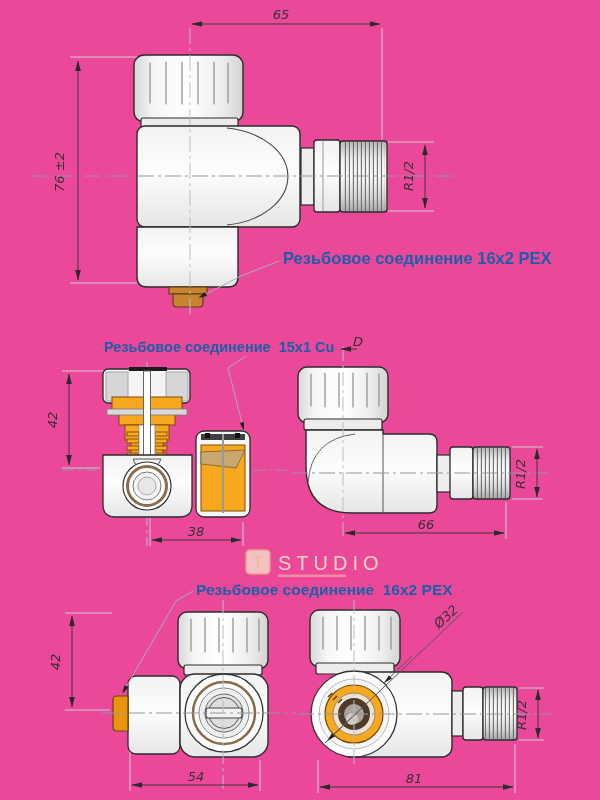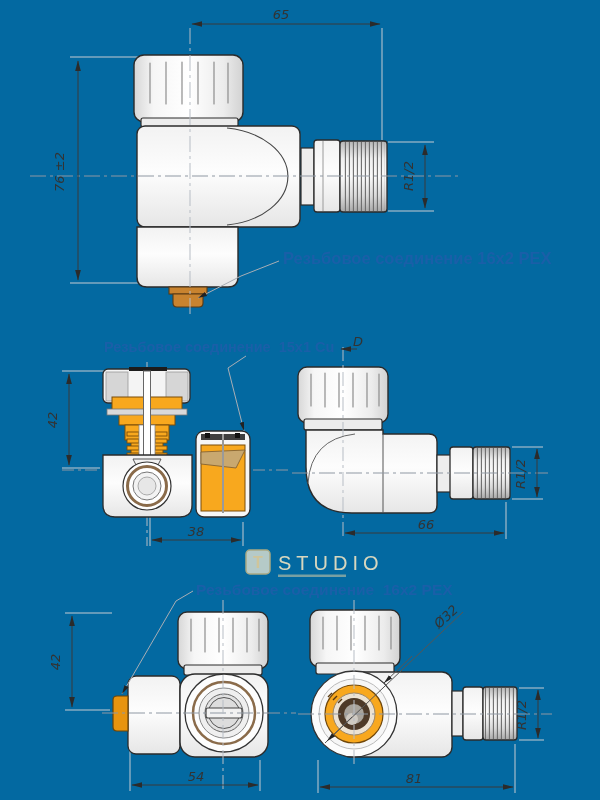--- a/index.html
+++ b/index.html
@@ -1,16 +1,16 @@
 <!DOCTYPE html>
 <html><head>
 <meta charset="utf-8">
 <style>
   html,body{margin:0;padding:0;background:#ffffff;}
-  .canvas{position:relative;width:600px;height:800px;background:#0369a1;overflow:hidden;
+  .canvas{position:relative;width:600px;height:800px;background:#ec4899;overflow:hidden;
           font-family:"Liberation Sans",sans-serif;}
   svg text{white-space:pre;}
   .dim{font-family:"DejaVu Sans",sans-serif;font-style:italic;font-size:13px;fill:#333;}
   .dim-r{font-family:"DejaVu Sans",sans-serif;font-style:italic;font-size:13px;fill:#333;text-anchor:middle;}
   .blabel{font-family:"Liberation Sans",sans-serif;font-weight:700;}
   .wm{font-family:"Liberation Sans",sans-serif;}
 </style>
 </head>
 <body>
 

